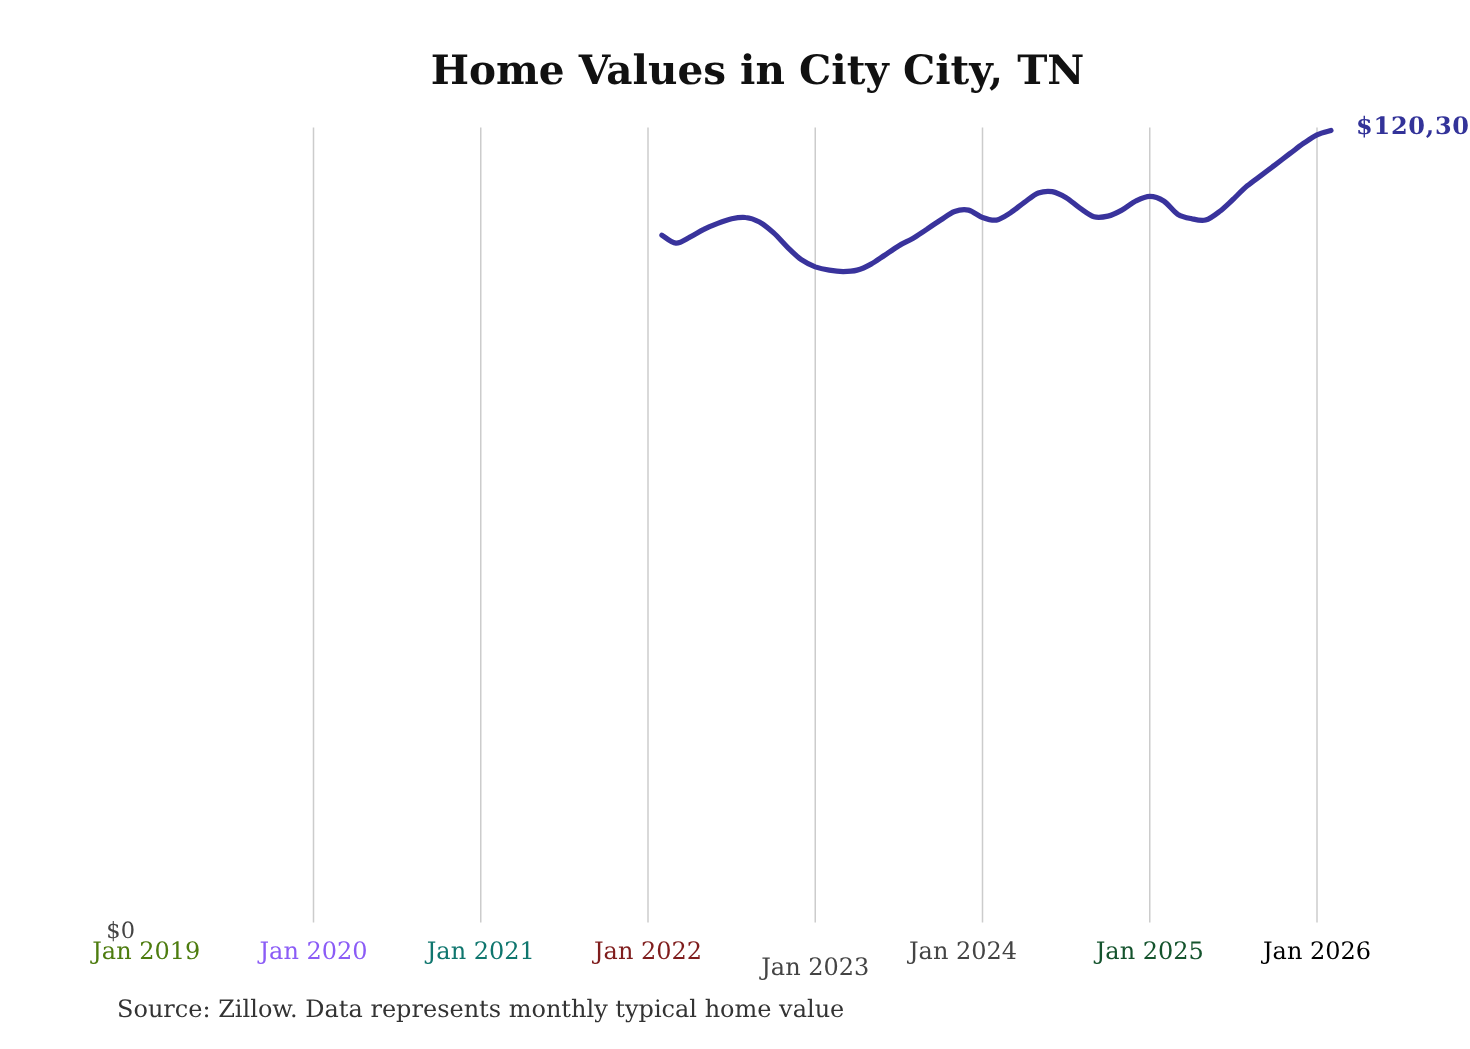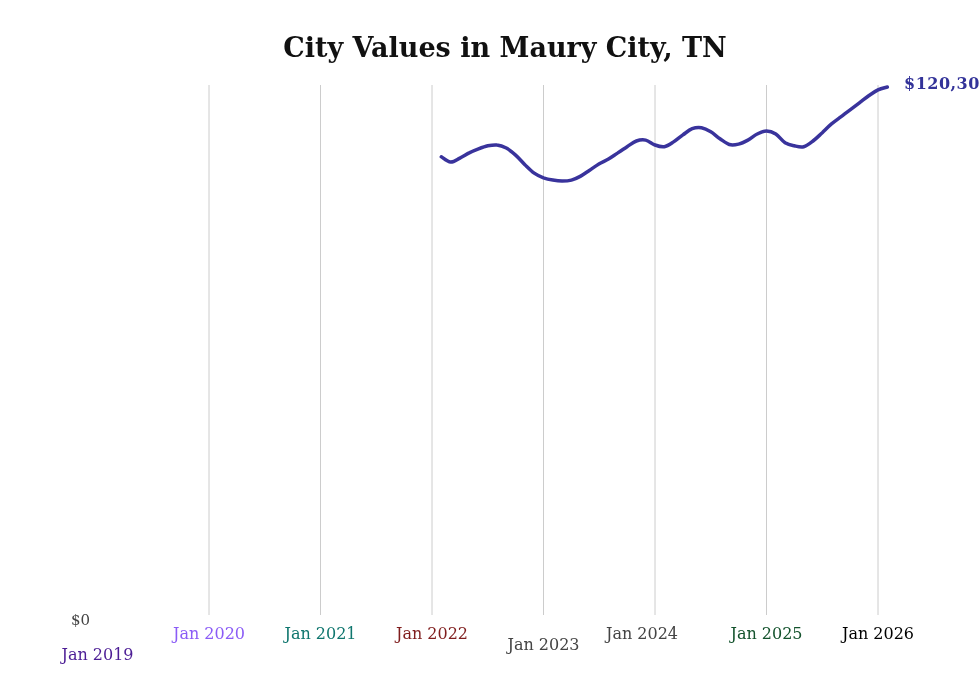--- a/index.html
+++ b/index.html
@@ -47,41 +47,42 @@
     position:absolute;
     left:78px;top:663px;
     font-size:16px;
     white-space:nowrap;
   }
 </style>
 </head>
 <body>
 
 <div class="page">
-  <h1 class="chart-title" style="color: rgb(17, 17, 17);">City Values in Maury City, TN</h1>
+  <h1 class="chart-title" style="color: rgb(17, 17, 17);">Home Values in City City, TN</h1>
 
   <svg id="chart-svg" class="chart-svg" width="980" height="660" viewBox="0 0 980 660">
       <line x1="209" x2="209" y1="85" y2="615" stroke="#cccccc" stroke-width="1"></line>
       <line x1="320.5" x2="320.5" y1="85" y2="615" stroke="#cccccc" stroke-width="1"></line>
       <line x1="432" x2="432" y1="85" y2="615" stroke="#cccccc" stroke-width="1"></line>
       <line x1="543.5" x2="543.5" y1="85" y2="615" stroke="#cccccc" stroke-width="1"></line>
       <line x1="655" x2="655" y1="85" y2="615" stroke="#cccccc" stroke-width="1"></line>
       <line x1="766.5" x2="766.5" y1="85" y2="615" stroke="#cccccc" stroke-width="1"></line>
       <line x1="878" x2="878" y1="85" y2="615" stroke="#cccccc" stroke-width="1"></line>
       <path d="M441.3,156.8C442.8,157.7 447.5,161.9 450.6,162.1C453.7,162.3 456.8,159.7 459.9,158.1C463.0,156.6 466.1,154.4 469.2,152.9C472.3,151.3 475.4,150.1 478.5,148.9C481.6,147.7 484.7,146.5 487.8,145.8C490.8,145.2 493.9,144.6 497.0,145.0C500.1,145.3 503.2,146.4 506.3,148.0C509.4,149.7 512.5,152.3 515.6,155.1C518.7,157.8 521.8,161.7 524.9,164.7C528.0,167.7 531.1,170.9 534.2,173.1C537.3,175.2 540.4,176.7 543.5,177.9C546.6,179.0 549.7,179.6 552.8,180.1C555.9,180.6 559.0,181.0 562.1,181.0C565.2,181.0 568.3,180.9 571.4,180.1C574.5,179.3 577.6,177.8 580.7,176.1C583.8,174.4 586.9,172.0 590.0,170.0C593.1,167.9 596.2,165.7 599.3,163.8C602.3,162.0 605.4,160.8 608.5,159.0C611.6,157.2 614.7,154.9 617.8,152.9C620.9,150.8 624.0,148.7 627.1,146.7C630.2,144.7 633.3,142.1 636.4,141.0C639.5,139.9 642.6,139.5 645.7,140.1C648.8,140.8 651.9,143.9 655.0,145.0C658.1,146.1 661.2,147.2 664.3,146.7C667.4,146.2 670.5,143.9 673.6,141.9C676.7,139.9 679.8,137.1 682.9,134.9C686.0,132.7 689.1,129.9 692.2,128.7C695.3,127.6 698.4,127.3 701.5,127.8C704.6,128.4 707.7,130.0 710.8,131.8C713.8,133.6 716.9,136.7 720.0,138.8C723.1,140.9 726.2,143.6 729.3,144.5C732.4,145.4 735.5,144.8 738.6,144.1C741.7,143.4 744.8,141.8 747.9,140.1C751.0,138.5 754.1,135.5 757.2,134.0C760.3,132.5 763.4,130.9 766.5,130.9C769.6,130.9 772.7,132.0 775.8,134.0C778.9,136.0 782.0,140.8 785.1,142.8C788.2,144.7 791.3,145.2 794.4,145.8C797.5,146.5 800.6,147.5 803.7,146.7C806.8,145.9 809.9,143.4 813.0,141.0C816.1,138.7 819.2,135.5 822.3,132.7C825.3,129.8 828.4,126.5 831.5,123.9C834.6,121.3 837.7,119.2 840.8,116.9C843.9,114.5 847.0,112.2 850.1,109.9C853.2,107.5 856.3,105.2 859.4,102.8C862.5,100.5 865.6,98.0 868.7,95.8C871.8,93.7 874.9,91.4 878.0,89.9C881.1,88.4 885.7,87.5 887.3,87.0" fill="none" stroke="#39339c" stroke-width="3.5" stroke-linecap="round" stroke-linejoin="round"></path>
     </svg>
 
   <div class="y-zero-label" style="color: rgb(68, 68, 68);">$0</div>
 
   <div id="x-ticks">
-      <div class="x-tick" style="left: 32.5px; color: #4c1d95; margin-top: 21px;">Jan 2019</div>
+      <div class="x-tick" style="left: 32.5px; color: #4d7c0f;">Jan 2019</div>
       <div class="x-tick" style="left: 144px; color: #8b5cf6;">Jan 2020</div>
       <div class="x-tick" style="left: 255.5px; color: #0f766e;">Jan 2021</div>
       <div class="x-tick" style="left: 367px; color: #7f1d1d;">Jan 2022</div>
       <div class="x-tick" style="left: 478.5px; color: rgb(68, 68, 68); margin-top: 11px;">Jan 2023</div>
       <div class="x-tick" style="left: 577px; color: rgb(68, 68, 68);">Jan 2024</div>
       <div class="x-tick" style="left: 701.5px; color: #14532d;">Jan 2025</div>
       <div class="x-tick" style="left: 813px; color: #000000;">Jan 2026</div>
     </div>
 
   <div class="end-label" style="color: rgb(51, 51, 153);">$120,307</div>
 
+  <div class="source-note" style="color: rgb(51, 51, 51);">Source: Zillow. Data represents monthly typical home value</div>
 </div>
 
 </body></html>

